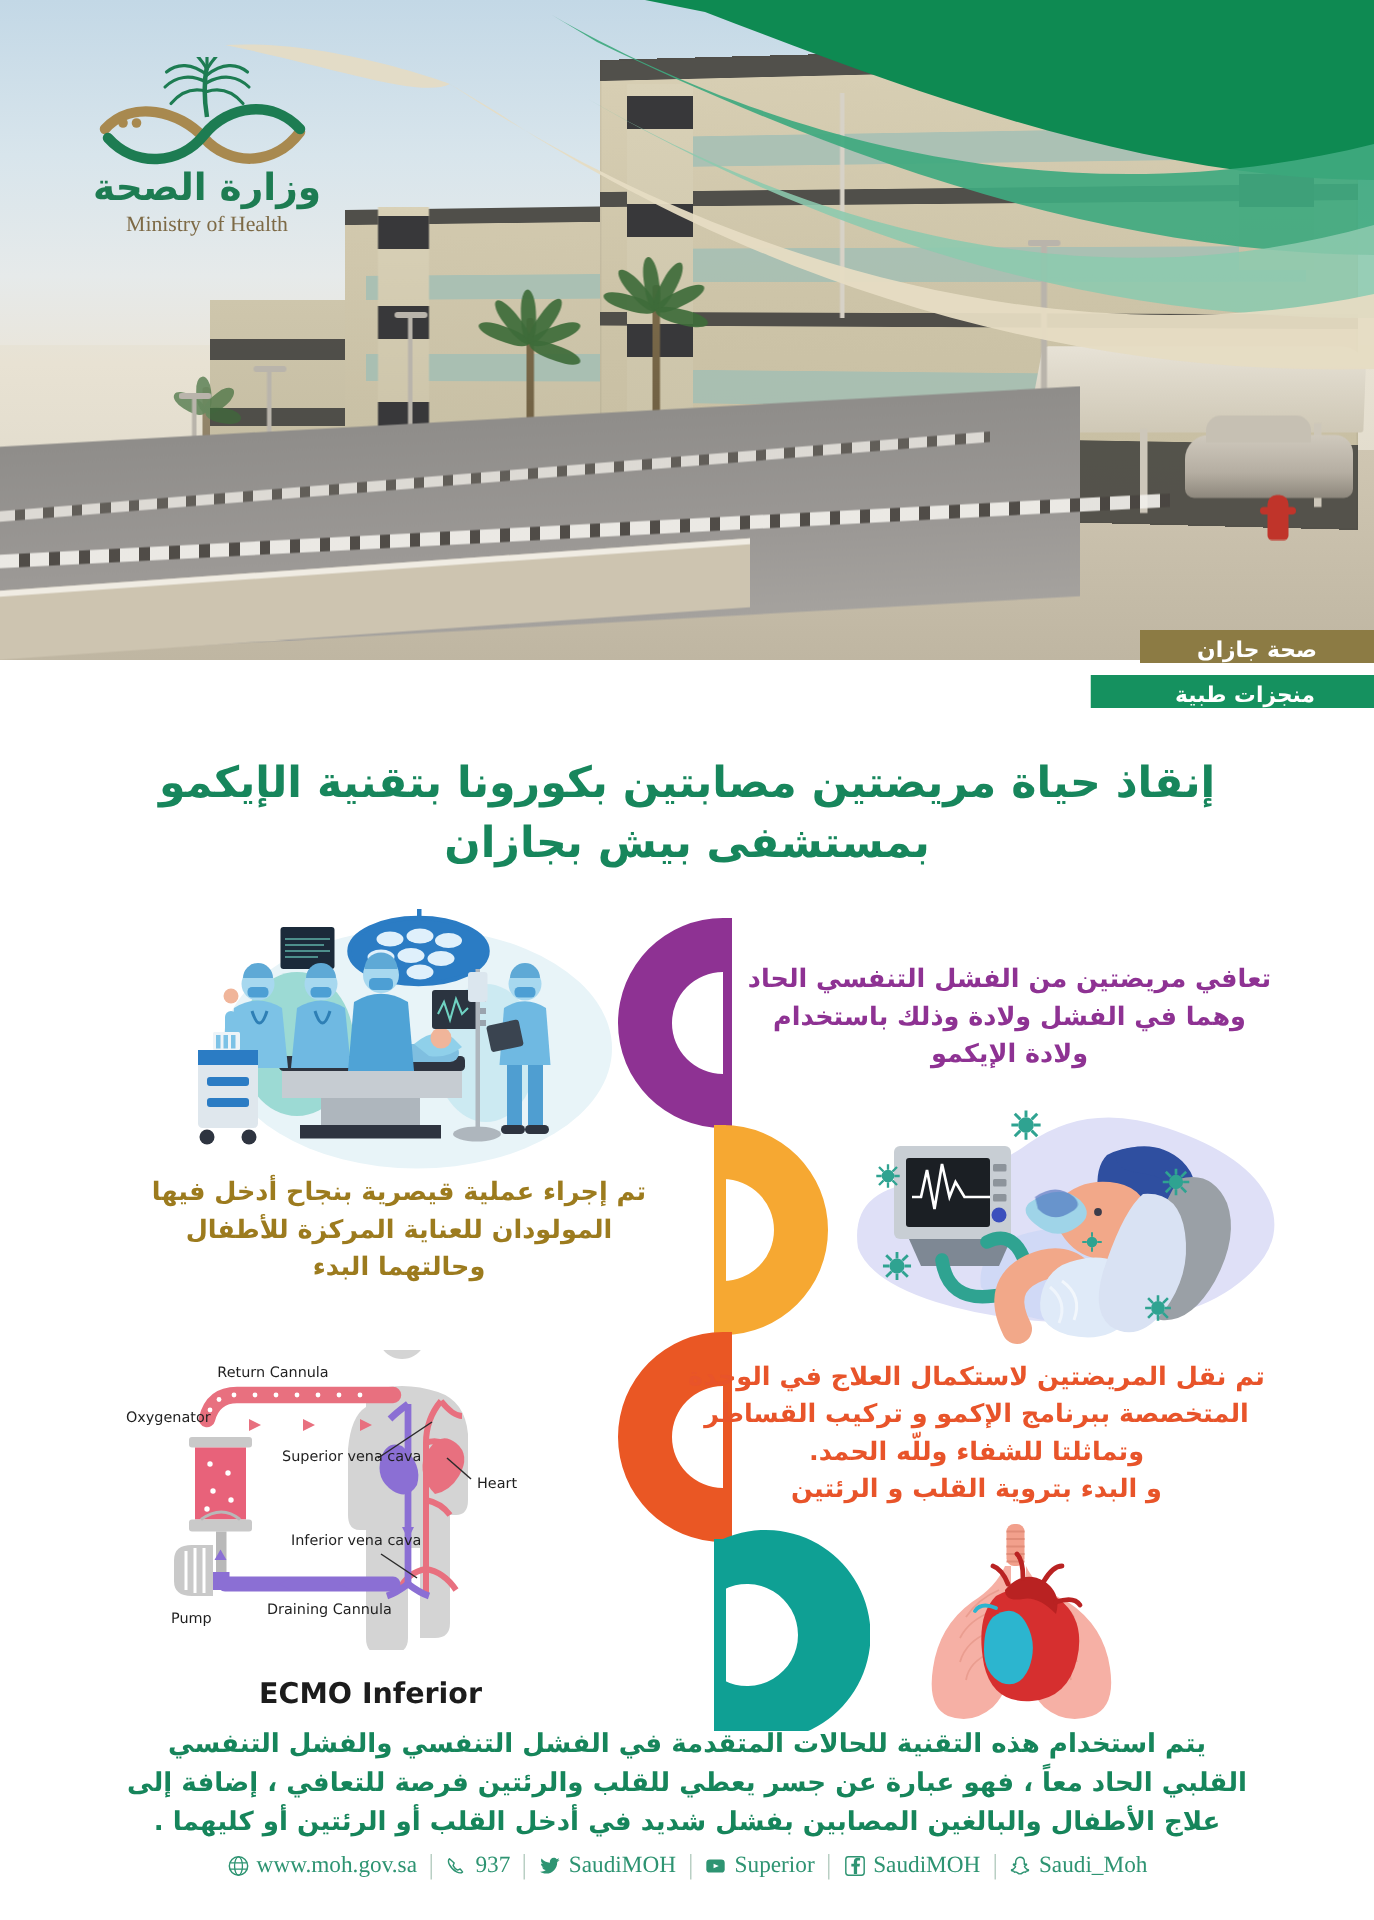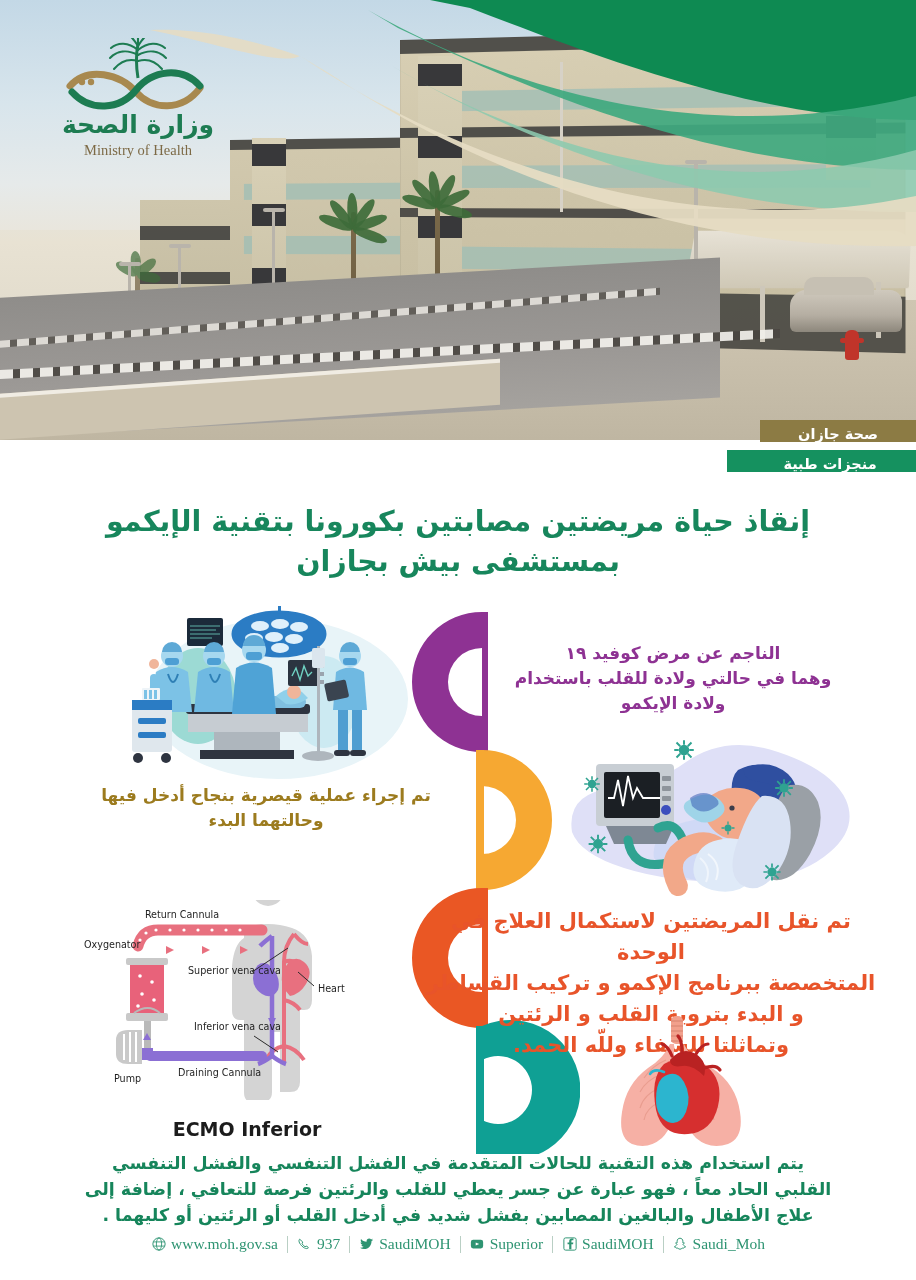--- a/index.html
+++ b/index.html
@@ -153,21 +153,21 @@
     letter-spacing:-.2px;
   }
 
   
   #ribbon{position:absolute;left:380px;top:608px;width:200px;height:546px;}
 
   
   .blk{position:absolute;direction:rtl;font-weight:700;line-height:1.48;}
   #blk1{left:452px;top:641px;width:442px;color:#8e3293;font-size:17px;text-align:center;}
   #blk2{left:56px;top:783px;width:420px;color:#9c7b1e;font-size:17px;text-align:center;}
-  #blk3{left:416px;top:906px;width:470px;color:#e8542a;font-size:21px;text-align:center;}
+  #blk3{left:416px;top:906px;width:470px;color:#e8542a;font-size:17px;text-align:center;}
   .blk .ln{display:block;}
 
   
   .illus{position:absolute;}
   #illus-surgery{left:128px;top:604px;width:300px;height:186px;}
   #illus-patient{left:558px;top:736px;width:306px;height:166px;}
   #illus-ecmo{left:82px;top:900px;width:330px;height:200px;}
   #illus-lungs{left:600px;top:1016px;width:220px;height:132px;}
   #ecmo-caption{
     position:absolute;left:82px;top:1118px;width:330px;text-align:center;
@@ -374,35 +374,36 @@
       <rect x="102" y="280" width="6" height="140" fill="#ea5724"></rect>
     </g>
 
     <g>
       <path d="M102,418 A70,70 0 1 1 102,546 L102,512 A34,34 0 1 0 102,452 Z" fill="#0fa094"></path>
       <rect x="96" y="418" width="8" height="128" fill="#0fa094"></rect>
     </g>
   </svg>
 
   <div class="blk" id="blk1" style="color: rgb(142, 50, 147);">
-    <span class="ln">الناجم عن مرض كوفيد ١٩</span>
-    <span class="ln">وهما في حالتي ولادة للقلب باستخدام</span>
+    <span class="ln">تعافي مريضتين من الفشل التنفسي الحاد</span>
+    <span class="ln">وهما في الفشل ولادة وذلك باستخدام</span>
     <span class="ln">ولادة الإيكمو</span>
   </div>
 
   <div class="blk" id="blk2" style="color: rgb(156, 123, 30);">
     <span class="ln">تم إجراء عملية قيصرية بنجاح أدخل فيها</span>
+    <span class="ln">المولودان للعناية المركزة للأطفال</span>
     <span class="ln">وحالتهما البدء</span>
   </div>
 
   <div class="blk" id="blk3" style="color: rgb(232, 84, 42);">
     <span class="ln">تم نقل المريضتين لاستكمال العلاج في الوحدة</span>
     <span class="ln">المتخصصة ببرنامج الإكمو و تركيب القساطر</span>
+    <span class="ln">وتماثلتا للشفاء وللّه الحمد.</span>
     <span class="ln">و البدء بتروية القلب و الرئتين</span>
-    <span class="ln">وتماثلتا للشفاء وللّه الحمد.</span>
   </div>
 
   <svg class="illus" id="illus-surgery" viewBox="0 0 300 186">
     <ellipse cx="150" cy="95" rx="130" ry="80" fill="#e8f4f8"></ellipse>
     <ellipse cx="70" cy="92" rx="38" ry="48" fill="#4fc0b0" opacity=".5"></ellipse>
     <ellipse cx="196" cy="98" rx="34" ry="46" fill="#b9e3ef" opacity=".6"></ellipse>
 
     <g>
       <rect x="150" y="2" width="3" height="38" fill="#2b7cc4"></rect>
       <ellipse cx="151" cy="30" rx="46" ry="22" fill="#2b7cc4"></ellipse>

